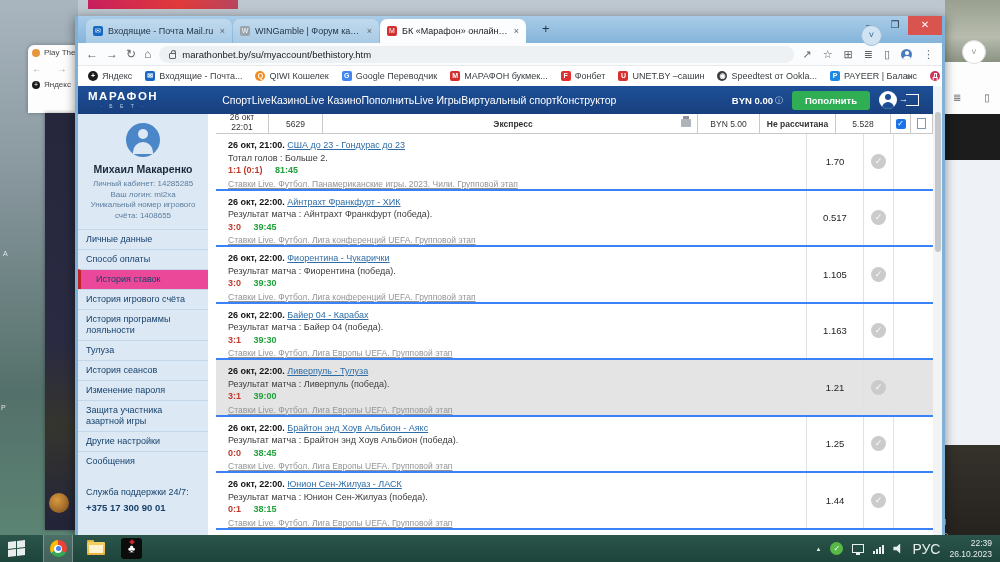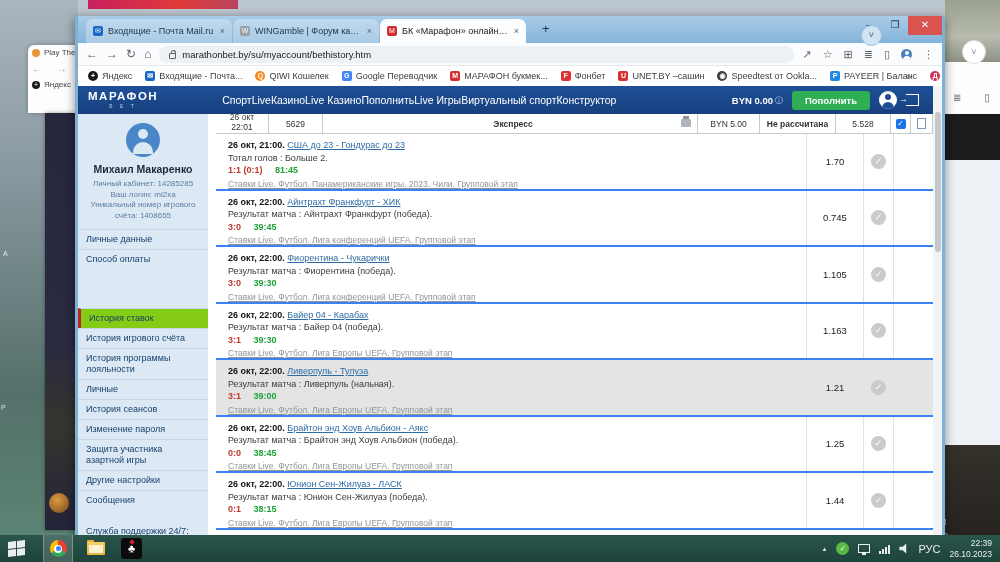--- a/index.html
+++ b/index.html
@@ -104,21 +104,21 @@
   .page-body{display:flex;height:421px;margin-right:9px;background:#fff;}
   .sidebar{width:130px;background:#dce9f5;color:#16406b;flex:0 0 auto;}
   .sb-gap{width:8px;background:#fff;flex:0 0 auto;}
   .user-card{text-align:center;padding:9px 6px 8px;}
   .avatar{width:34px;height:34px;border-radius:50%;background:#4a86c8;margin:0 auto 6px;position:relative;overflow:hidden;}
   .avatar:before{content:"";position:absolute;left:12px;top:6px;width:10px;height:10px;border-radius:50%;background:#dce9f5;}
   .avatar:after{content:"";position:absolute;left:7px;top:19px;width:20px;height:12px;border-radius:10px 10px 0 0;background:#dce9f5;}
   .user-name{font-size:10.5px;font-weight:bold;color:#1b2a3a;margin-bottom:4px;}
   .user-line{font-size:8px;color:#5c7d9e;line-height:10.5px;}
   .sb-menu .mi{padding:4px 8px;font-size:9px;line-height:11px;border-top:1px solid #c3d7e8;}
-  .sb-menu .mi.active{background:#84cc16;border-left:3px solid #c0222a;padding-left:8px;margin-top:39px;}
+  .sb-menu .mi.active{background:#ec4899;border-left:3px solid #c0222a;padding-left:15px;}
   .sb-support{padding:16px 8px 0;font-size:9px;}
   .sb-phone{padding:5px 8px;font-size:9.5px;font-weight:bold;}
 
   .content{flex:1;background:#fff;overflow:hidden;position:relative;}
   .summary-row{display:grid;grid-template-columns:53px 54px 1fr 62px 76px 55px 20px 22px;
     height:20px;border-bottom:1px solid #c9c9c9;font-size:8.5px;color:#333;}
   .summary-row .cell{border-right:1px solid #c9c9c9;display:flex;align-items:center;
     justify-content:center;overflow:hidden;position:relative;}
   .summary-row .cell.type{justify-content:center;padding-left:6px;font-weight:bold;}
   .sum-date{text-align:center;line-height:10px;margin-top:-4px;}
@@ -174,21 +174,21 @@
   .tray{margin-left:auto;display:flex;align-items:center;gap:9px;padding-right:8px;color:#e8efec;}
   .tray .caret{font-size:6px;}
   .shield{width:13px;height:13px;border-radius:50%;background:#58b947;color:#fff;font-size:8px;
     line-height:13px;text-align:center;}
   .traymon{width:12px;height:9px;border:1px solid #e8efec;position:relative;}
   .traymon:after{content:"";position:absolute;left:3px;bottom:-3px;width:4px;height:2px;background:#e8efec;}
   .bars{display:flex;align-items:flex-end;gap:1px;height:10px;}
   .bars span{width:2px;background:#e8efec;}
   .spk{width:10px;height:10px;background:#e8efec;
     clip-path:polygon(0 32%,32% 32%,68% 0,68% 100%,32% 68%,0 68%);}
-  .lang{font-size:11px;text-align:center;}
+  .lang{font-size:14px;text-align:center;}
   .clock{font-size:8.5px;line-height:10.5px;text-align:right;}
 </style>
 </head>
 <body>
 
 <div class="screen">
 
   <div class="desk-left"></div>
   <div class="desk-letter" style="left:3px;top:250px;">A</div>
   <div class="desk-letter" style="left:1px;top:404px;">P</div>
@@ -386,21 +386,21 @@
               <div class="mi">Личные данные</div>
 
               <div class="mi">Способ оплаты</div>
 
               <div class="mi active">История ставок</div>
 
               <div class="mi">История игрового счёта</div>
 
               <div class="mi">История программы лояльности</div>
 
-              <div class="mi">Личные</div>
+              <div class="mi">Тулуза</div>
 
               <div class="mi">История сеансов</div>
 
               <div class="mi">Изменение пароля</div>
 
               <div class="mi">Защита участника азартной игры</div>
 
               <div class="mi">Другие настройки</div>
 
               <div class="mi">Сообщения</div>
@@ -463,21 +463,21 @@
                     <span class="dt">26 окт, 22:00.</span>
                     <span class="match">Айнтрахт Франкфурт - ХИК</span>
                   </div>
                   <div class="l2">Результат матча : Айнтрахт Франкфурт (победа).</div>
                   <div class="l3">
                     <span class="score">3:0</span>
                     <span class="minute">39:45</span>
                   </div>
                   <div class="l4">Ставки Live. Футбол. Лига конференций UEFA. Групповой этап</div>
                 </div>
-                <div class="oddcell">0.745</div>
+                <div class="oddcell">0.517</div>
                 <div class="ckcell">
                   <span class="circle-check">✓</span>
                 </div>
                 <div class="xcell"></div>
               </div>
 
               <div class="bet">
                 <div class="txt">
                   <div class="l1">
                     <span class="dt">26 окт, 22:00.</span>
@@ -516,21 +516,21 @@
                 </div>
                 <div class="xcell"></div>
               </div>
 
               <div class="bet hl">
                 <div class="txt">
                   <div class="l1">
                     <span class="dt">26 окт, 22:00.</span>
                     <span class="match">Ливерпуль - Тулуза</span>
                   </div>
-                  <div class="l2">Результат матча : Ливерпуль (нальная).</div>
+                  <div class="l2">Результат матча : Ливерпуль (победа).</div>
                   <div class="l3">
                     <span class="score">3:1</span>
                     <span class="minute">39:00</span>
                   </div>
                   <div class="l4">Ставки Live. Футбол. Лига Европы UEFA. Групповой этап</div>
                 </div>
                 <div class="oddcell">1.21</div>
                 <div class="ckcell">
                   <span class="circle-check">✓</span>
                 </div>

